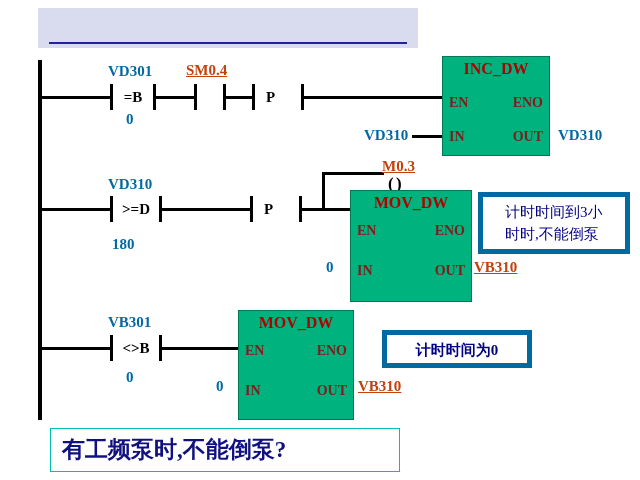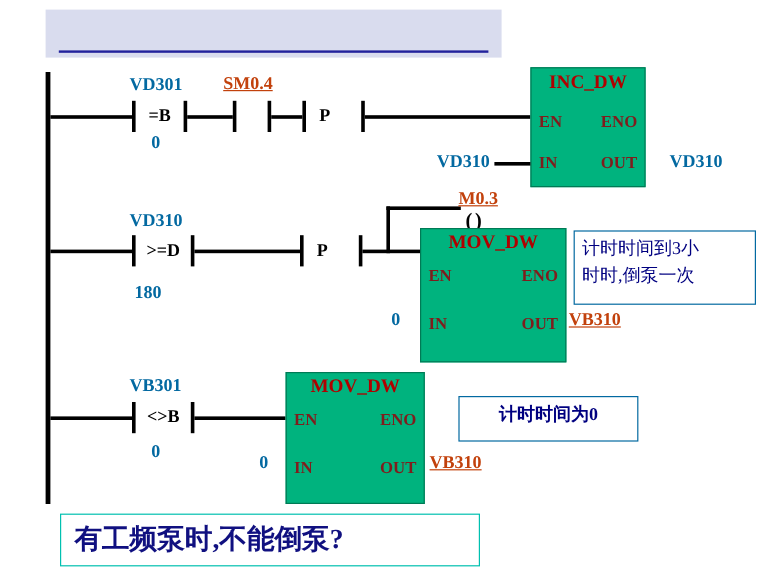--- a/index.html
+++ b/index.html
@@ -114,27 +114,27 @@
     position: absolute;
     font-family: "Liberation Serif", serif;
     font-size: 17px;
     font-weight: bold;
     color: #000000;
     letter-spacing: -1px;
   }
   
   .note {
     position: absolute;
-    border: 1px solid #0369a1;
+    border: 5px solid #0369a1;
     background: #ffffff;
     box-sizing: border-box;
     font-family: "Liberation Serif", serif;
     font-size: 15px;
     color: #000080;
-    padding: 4px 6px;
+    padding: 4px 22px;
     line-height: 22px;
   }
   
   .bottom-box {
     position: absolute;
     left: 50px;
     top: 428px;
     width: 350px;
     height: 44px;
     border: 1px solid #00c0b0;
@@ -179,21 +179,21 @@
   <div class="lbl black" style="left:186px; top:62px;">SM0.4</div>
 
   <div class="rail" style="left:226px; top:96px; width:26px; height:3px;"></div>
   <div class="contact" style="left:252px; top:84px; width:52px;">
     <div class="bar left"></div>
     <div class="bar right"></div>
     <div class="ctext" style="left:14px; width:auto;">P</div>
   </div>
   <div class="rail" style="left:304px; top:96px; width:138px; height:3px;"></div>
 
-  <div class="fblock" style="left:442px; top:56px; width:96px; height:100px;">
+  <div class="fblock" style="left:442px; top:56px; width:108px; height:100px;">
     <div class="fb-title">INC_DW</div>
     <div class="fb-pin" style="left:6px; top:38px;">EN</div>
     <div class="fb-pin" style="right:6px; top:38px;">ENO</div>
     <div class="fb-pin" style="left:6px; top:72px;">IN</div>
     <div class="fb-pin" style="right:6px; top:72px;">OUT</div>
   </div>
   <div class="rail" style="left:412px; top:135px; width:30px; height:3px;"></div>
   <div class="lbl red" style="left:364px; top:127px;">VD310</div>
   <div class="lbl red" style="left:558px; top:127px;">VD310</div>
 
@@ -224,21 +224,21 @@
     <div class="fb-pin" style="left:6px; top:32px;">EN</div>
     <div class="fb-pin" style="right:6px; top:32px;">ENO</div>
     <div class="fb-pin" style="left:6px; top:72px;">IN</div>
     <div class="fb-pin" style="right:6px; top:72px;">OUT</div>
   </div>
   <div class="lbl red" style="left:326px; top:259px;">0</div>
   <div class="lbl black" style="left:474px; top:259px;">VB310</div>
 
   <div class="note" style="left:478px; top:192px; width:152px; height:62px;">
     <div>计时时间到3小</div>
-    <div>时时,倒泵一次</div>
+    <div>时时,不能倒泵</div>
   </div>
 
   <div class="rail" style="left:42px; top:347px; width:68px; height:3px;"></div>
   <div class="contact" style="left:110px; top:335px; width:52px;">
     <div class="bar left"></div>
     <div class="bar right"></div>
     <div class="ctext">&lt;&gt;B</div>
   </div>
   <div class="lbl red" style="left:108px; top:314px;">VB301</div>
   <div class="lbl red" style="left:126px; top:369px;">0</div>

